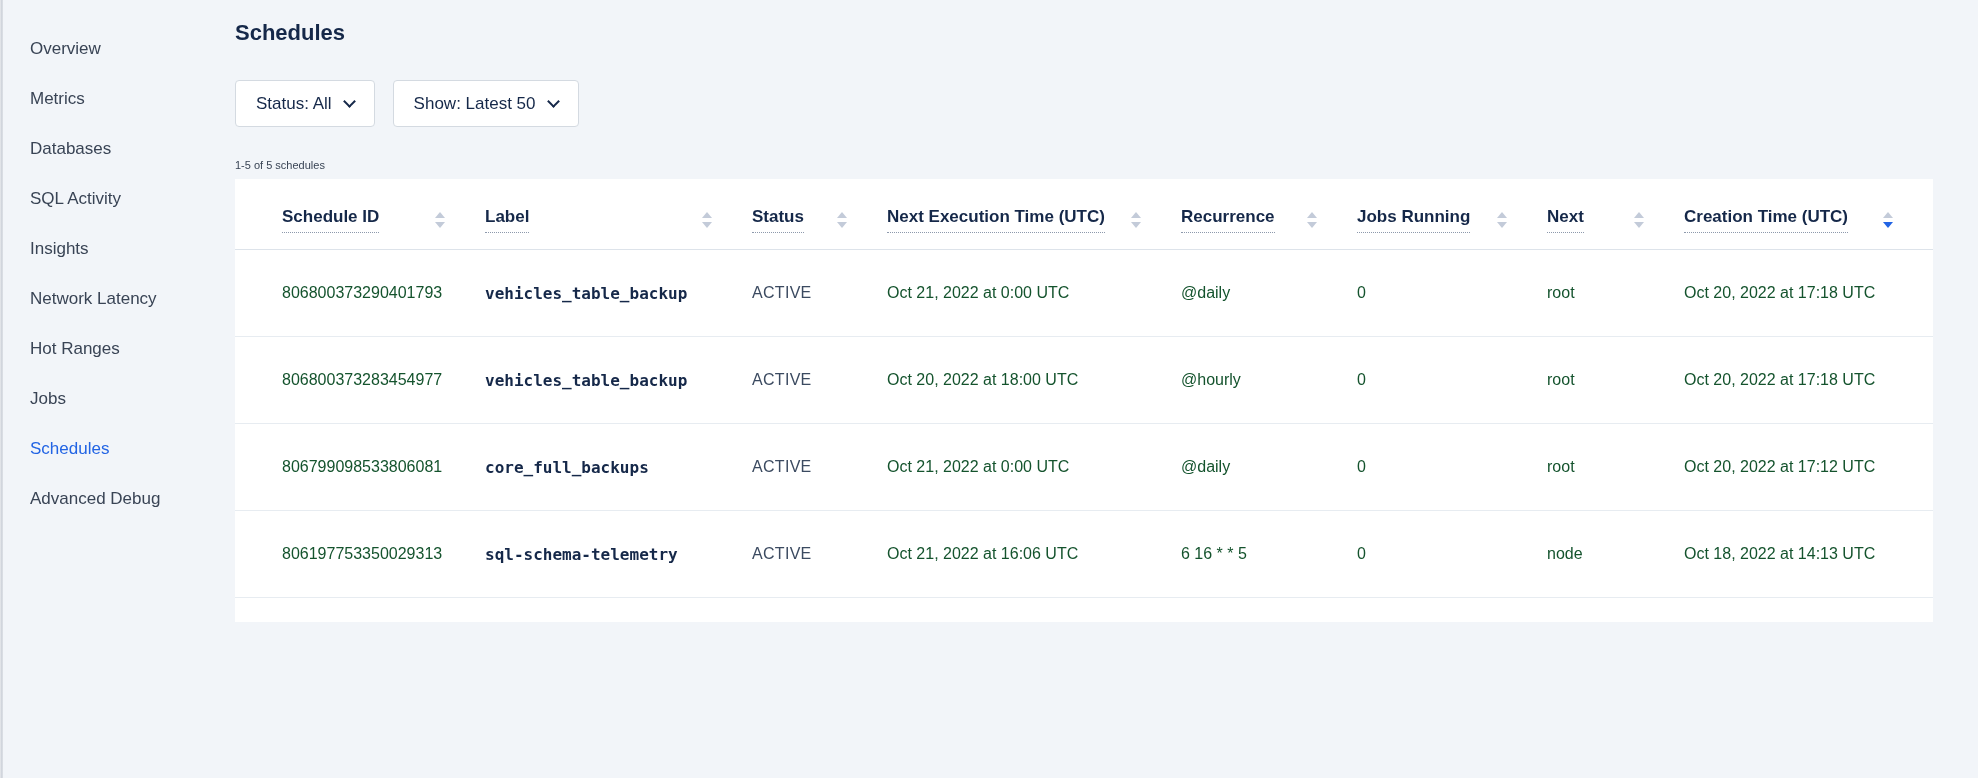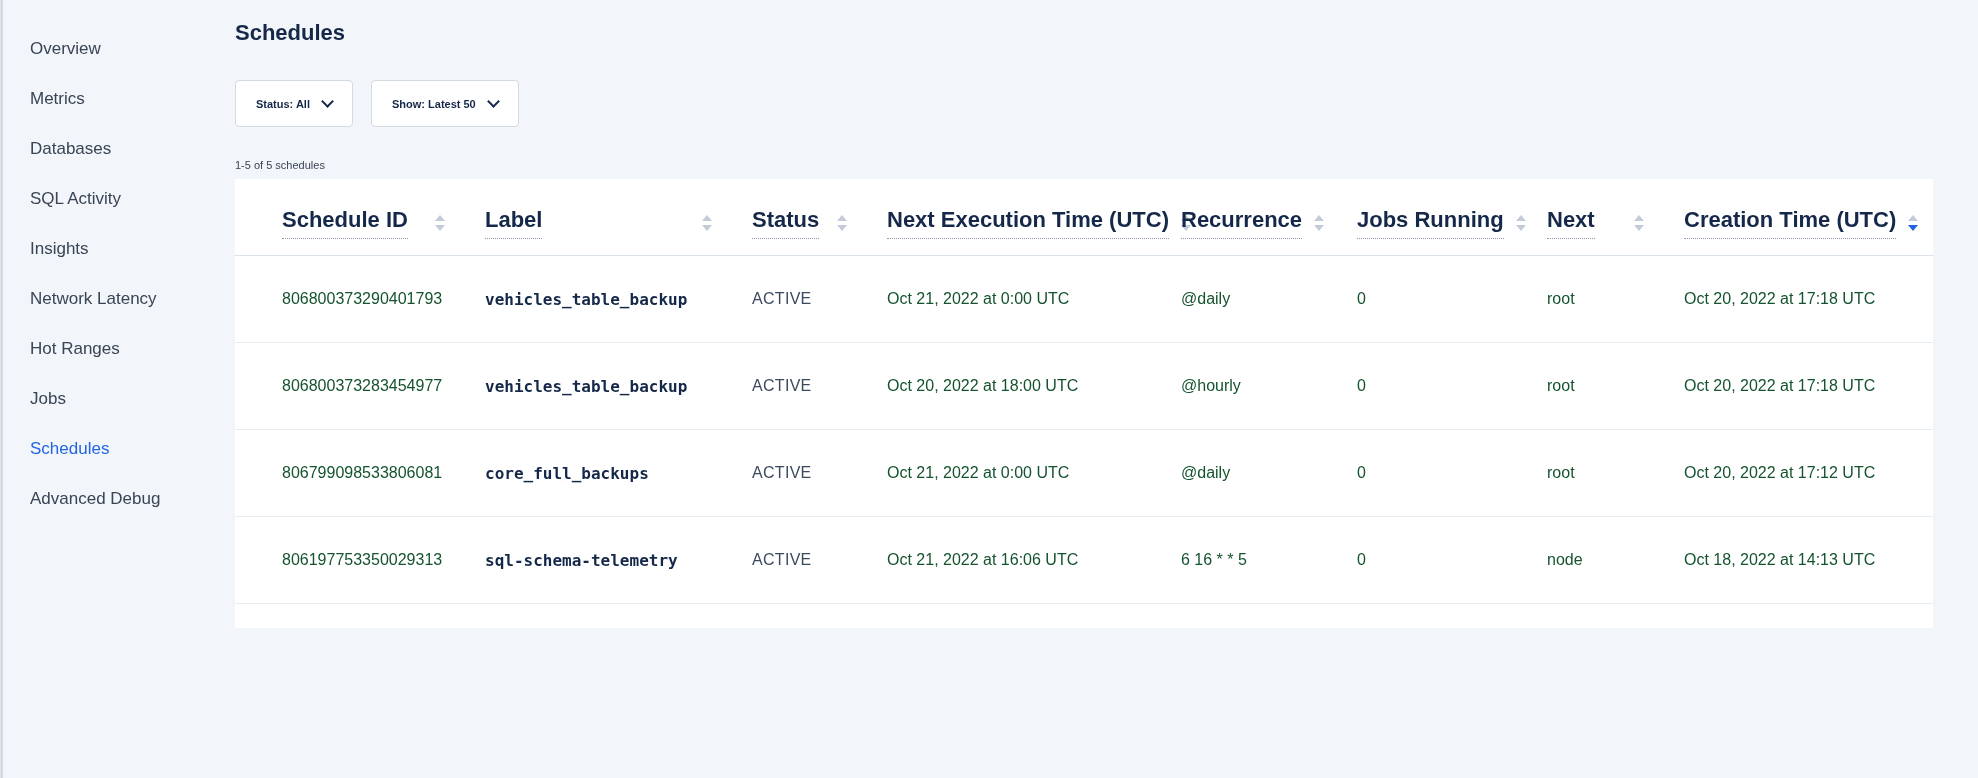--- a/index.html
+++ b/index.html
@@ -21,33 +21,33 @@
     font-size:17px; color:var(--text,#394455); cursor:pointer; }
   .nav-item.active span { color:var(--accent,#2264e4); }
 
   
   .main { flex:1; padding:20px 45px 0 0; }
   .page-title { font-size:22px; font-weight:700; color:var(--heading,#152849); }
 
   .filters { display:flex; gap:18px; margin-top:34px; }
   .dropdown { height:47px; background:#fff; border:1px solid #d4dae1; border-radius:4px;
     display:flex; align-items:center; gap:13px; padding:0 20px; cursor:pointer; }
-  .dropdown-label { font-size:11px; font-weight:700; color:var(--heading,#152849);text-align:right; }
+  .dropdown-label { font-size:17px; font-weight:400; color:var(--heading,#152849);text-align:right; }
   .chevron { width:9px; height:9px; border-right:2px solid var(--heading,#152849);
     border-bottom:2px solid var(--heading,#152849); transform:rotate(45deg); margin-top:-5px; }
 
   .results-count { margin-top:32px; font-size:11px; color:var(--text,#394455); }
 
   
   .card { background:#fff; margin-top:8px; padding-bottom:24px; }
   table { width:100%; border-collapse:collapse; table-layout:fixed; }
   th { text-align:left; vertical-align:bottom; padding:28px 40px 16px 0; cursor:pointer; }
   th.first, td.first { padding-left:47px; }
   .th-inner { display:flex; align-items:center; justify-content:space-between; }
-  .th-label { font-size:22px; font-weight:700; color:var(--heading,#152849);
+  .th-label { font-size:17px; font-weight:700; color:var(--heading,#152849);
     border-bottom:1px dotted #8d99ac; padding-bottom:5px; white-space:nowrap; }
   thead tr { border-bottom:1px solid #dde3ea; }
 
   .sort { display:flex; flex-direction:column; gap:4px; margin-left:12px; flex-shrink:0; }
   .sort .up   { width:0; height:0; border-left:5px solid transparent; border-right:5px solid transparent;
                 border-bottom:6px solid #c3cbd9; }
   .sort .down { width:0; height:0; border-left:5px solid transparent; border-right:5px solid transparent;
                 border-top:6px solid #c3cbd9; }
   .sort.desc .down { border-top-color:var(--accent,#2264e4); }
 

